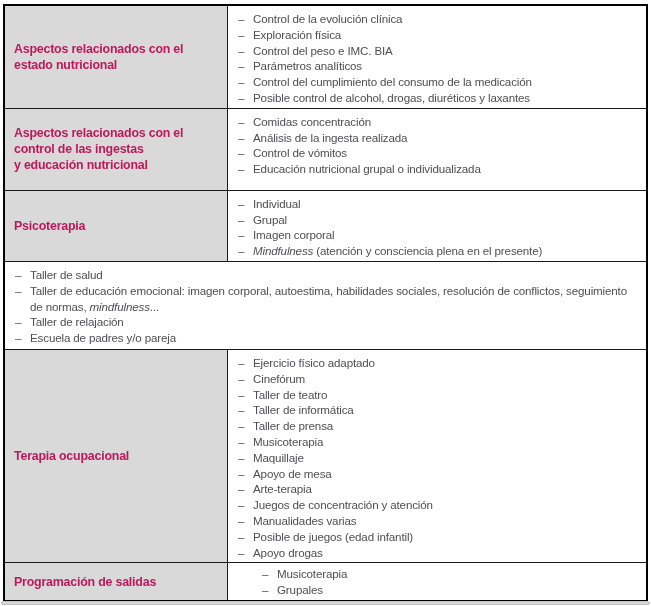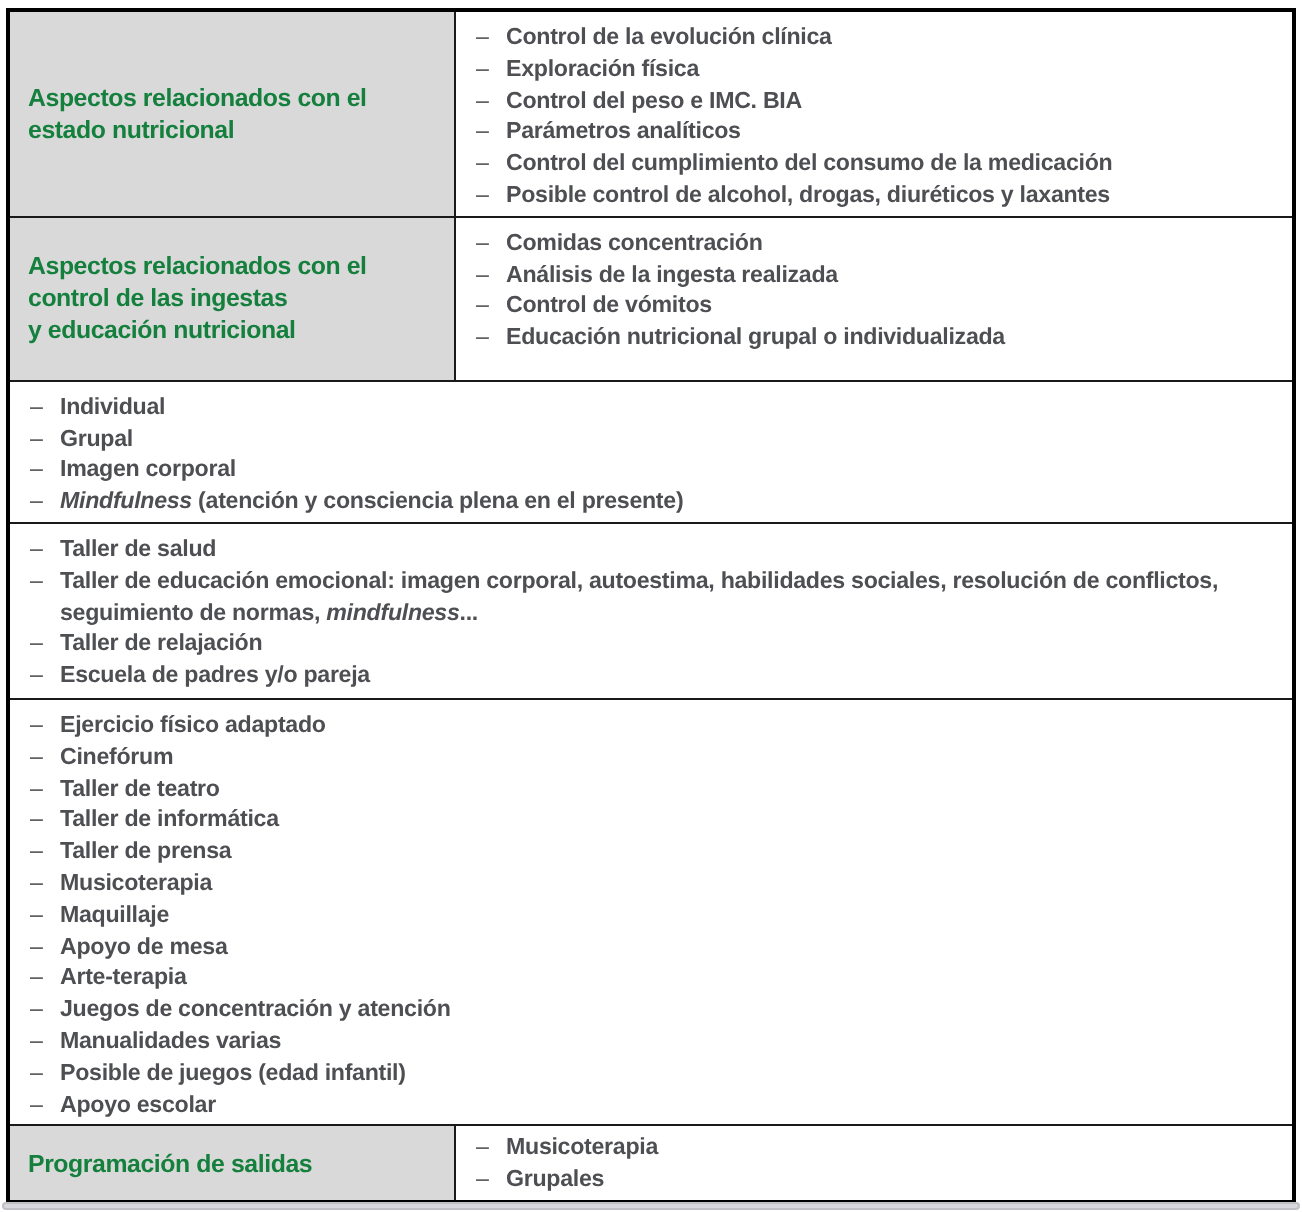--- a/index.html
+++ b/index.html
@@ -22,33 +22,33 @@
     align-items: stretch;
     border-bottom: 1px solid #1a1a1a;
   }
   .trow:last-child { border-bottom: none; }
   
   .trow:nth-child(1) { min-height: 102px; }
   .trow:nth-child(2) { min-height: 82px; }
   .trow:nth-child(3) { min-height: 68px; }
   .trow:nth-child(4) { min-height: 88px; }
   .trow:nth-child(5) { min-height: 212px; }
-  .trow:nth-child(6) { min-height: 33px; }
+  .trow:nth-child(6) { min-height: 33px; gap: 24px; }
   .cell-label {
     flex: 0 0 223px;
     background: #d9d9d9;
     border-right: 1px solid #1a1a1a;
     display: flex;
     align-items: center;
     padding: 4px 8px 4px 9px;
   }
   .cell-label .label-text {
     font-size: 12.4px;
     font-weight: bold;
-    color: #15803d;
+    color: #be185d;
     line-height: 16.2px;
     letter-spacing: -0.2px;
     white-space: pre-line;
   }
   .cell-items {
     flex: 1 1 auto;
     padding: 5px 8px 2px 10px;
   }
   .trow:last-child .cell-items { padding-top: 3px; }
   .item {
@@ -56,21 +56,21 @@
     align-items: flex-start;
     font-size: 11.6px;
     line-height: 15.8px;
     color: #4e4f52;
     letter-spacing: -0.15px;
   }
   .item .dash {
     flex: 0 0 15px;
     color: #4e4f52;
   }
-  .item .item-text { flex: 1 1 auto; font-weight: bold; }
+  .item .item-text { flex: 1 1 auto; }
   .item .it { font-style: italic; }
   .bottom-rule {
     position: absolute;
     left: 1px; right: 1px; bottom: 1px;
     height: 4px;
     background: #d8d8dc;
     border: 1px solid #c0c0c5;
     border-radius: 2px;
   }
 </style>
@@ -129,20 +129,23 @@
           <span class="dash">–</span>
           <span class="item-text">Control de vómitos</span>
         </div>
         <div class="item">
           <span class="dash">–</span>
           <span class="item-text">Educación nutricional grupal o individualizada</span>
         </div>
       </div>
     </div>
     <div class="trow">
+      <div class="cell-label">
+        <span class="label-text">Psicoterapia</span>
+      </div>
       <div class="cell-items">
         <div class="item">
           <span class="dash">–</span>
           <span class="item-text">Individual</span>
         </div>
         <div class="item">
           <span class="dash">–</span>
           <span class="item-text">Grupal</span>
         </div>
         <div class="item">
@@ -169,20 +172,23 @@
           <span class="dash">–</span>
           <span class="item-text">Taller de relajación</span>
         </div>
         <div class="item">
           <span class="dash">–</span>
           <span class="item-text">Escuela de padres y/o pareja</span>
         </div>
       </div>
     </div>
     <div class="trow">
+      <div class="cell-label">
+        <span class="label-text">Terapia ocupacional</span>
+      </div>
       <div class="cell-items">
         <div class="item">
           <span class="dash">–</span>
           <span class="item-text">Ejercicio físico adaptado</span>
         </div>
         <div class="item">
           <span class="dash">–</span>
           <span class="item-text">Cinefórum</span>
         </div>
         <div class="item">
@@ -220,21 +226,21 @@
         <div class="item">
           <span class="dash">–</span>
           <span class="item-text">Manualidades varias</span>
         </div>
         <div class="item">
           <span class="dash">–</span>
           <span class="item-text">Posible de juegos (edad infantil)</span>
         </div>
         <div class="item">
           <span class="dash">–</span>
-          <span class="item-text">Apoyo escolar</span>
+          <span class="item-text">Apoyo drogas</span>
         </div>
       </div>
     </div>
     <div class="trow">
       <div class="cell-label">
         <span class="label-text">Programación de salidas</span>
       </div>
       <div class="cell-items">
         <div class="item">
           <span class="dash">–</span>

